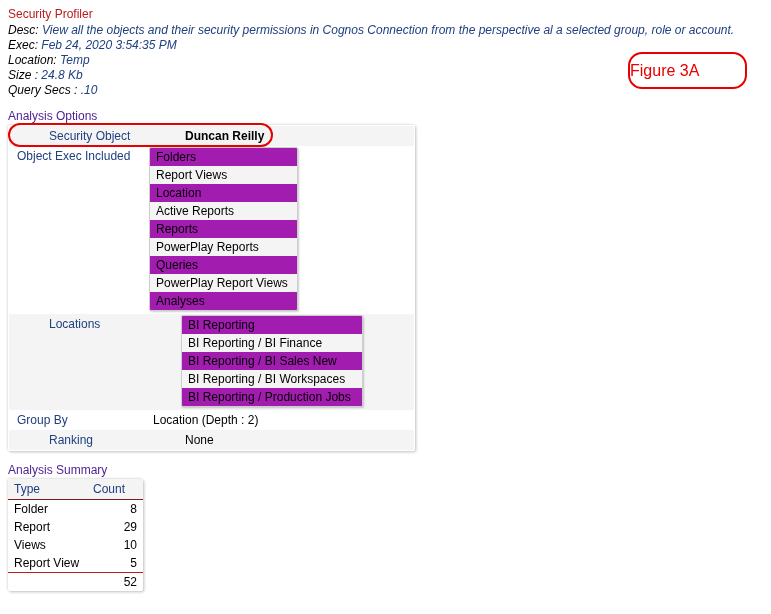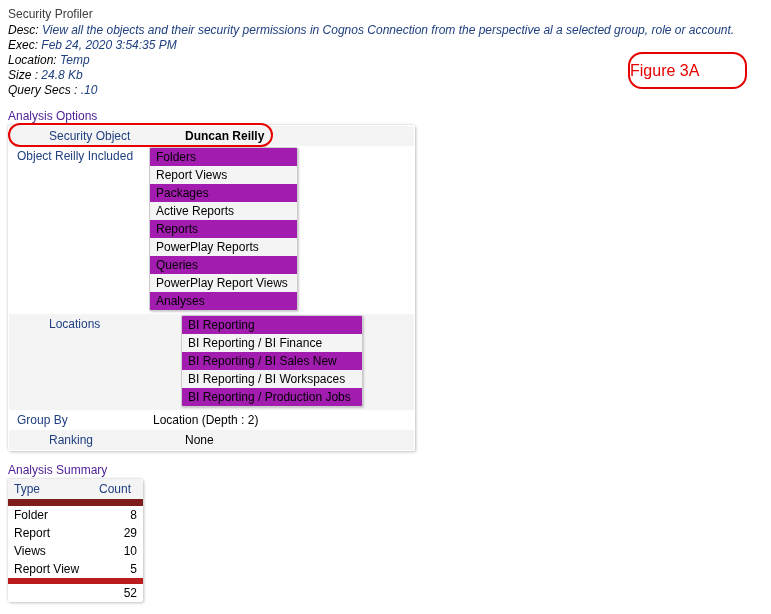--- a/index.html
+++ b/index.html
@@ -6,21 +6,21 @@
       font-family: Arial, Helvetica, sans-serif;
       font-size: 12px;
       color: #000;
       background: #fff;
       margin: 0;
       padding: 5px 8px;
       width: 771px;
       box-sizing: border-box;
     }
     .red-heading {
-      color: #404040;
+      color: #b91c1c;
       font-size: 12px;
       margin: 2px 0;
     }
     .meta-line {
       font-size: 12px;
       margin: 1px 0;
       font-style: italic;
     }
     .meta-label {
       color: #000;
@@ -98,48 +98,48 @@
     .summary-table {
       width: 135px;
       box-shadow: 1px 1px 3px rgba(0,0,0,0.25), -1px -1px 2px rgba(0,0,0,0.08);
       border-radius: 2px;
       margin-top: 2px;
     }
     .summary-header {
       display: flex;
       background: #f4f4f4;
       color: #204080;
-      border-bottom: 7px solid #7f1d1d;
+      border-bottom: 1px solid #7f1d1d;
       font-size: 12px;
     }
     .summary-header .col-type {
       padding: 3px 6px;
       flex: 1;
     }
     .summary-header .col-count {
       padding: 3px 6px;
       width: 44px;
-      text-align: center;
+      text-align: left;
     }
     .summary-row {
       display: flex;
       font-size: 12px;
     }
     .summary-row .col-type {
       padding: 2px 6px;
       flex: 1;
     }
     .summary-row .col-count {
       padding: 2px 6px;
       width: 44px;
       text-align: right;
     }
     .summary-footer {
       display: flex;
-      border-top: 6px solid #b91c1c;
+      border-top: 1px solid #b91c1c;
       font-size: 12px;
     }
     .summary-footer .col-type {
       flex: 1;
       padding: 2px 6px;
     }
     .summary-footer .col-count {
       padding: 2px 6px;
       width: 44px;
       text-align: right;
@@ -181,26 +181,26 @@
 
 <div class="options-panel">
   <div class="ring-overlay" style="top:-3px;left:-1px;width:261px;height:20px;"></div>
 
   <div class="opt-row bg-alt">
     <div class="opt-label">Security Object</div>
     <div class="opt-value opt-value-bold">Duncan Reilly</div>
   </div>
 
   <div class="opt-row">
-    <div class="opt-label">Object Reilly Included</div>
+    <div class="opt-label">Object Exec Included</div>
     <div class="opt-value" style="padding:0;">
       <div class="inset-box" style="width:147px;">
         <div class="item">Folders</div>
         <div class="item bg-alt">Report Views</div>
-        <div class="item">Packages</div>
+        <div class="item">Location</div>
         <div class="item bg-alt">Active Reports</div>
         <div class="item">Reports</div>
         <div class="item bg-alt">PowerPlay Reports</div>
         <div class="item">Queries</div>
         <div class="item bg-alt">PowerPlay Report Views</div>
         <div class="item">Analyses</div>
       </div>
     </div>
   </div>
 

